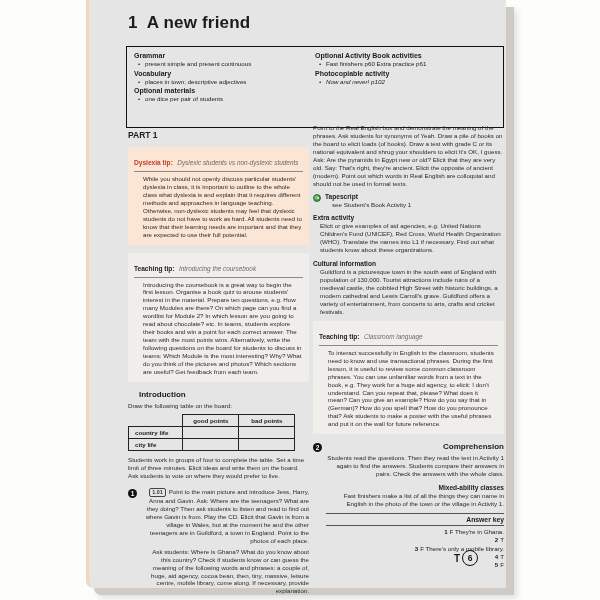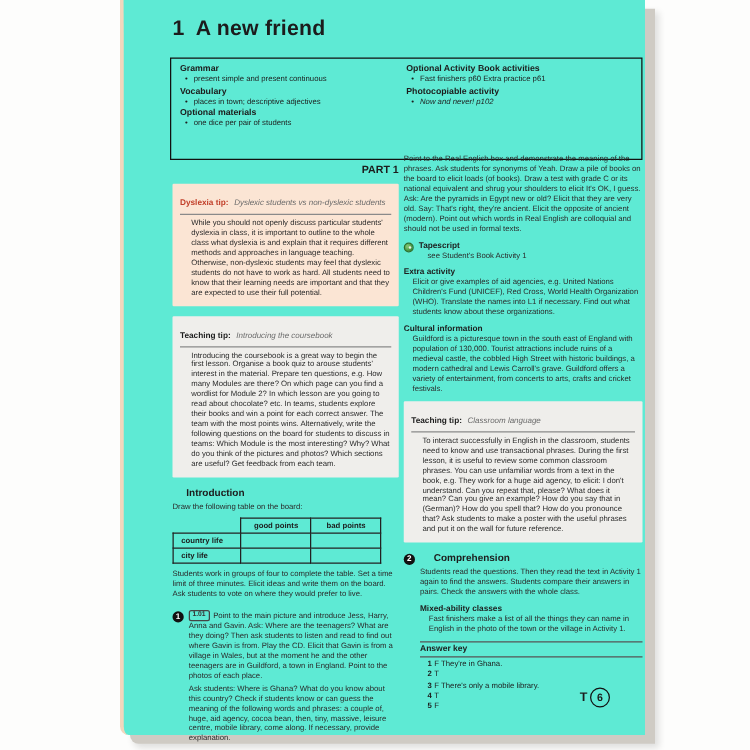--- a/index.html
+++ b/index.html
@@ -1,19 +1,19 @@
 <!DOCTYPE html>
 <html><head>
 <meta charset="utf-8">
 <style>
   * { margin:0; padding:0; box-sizing:border-box; }
   html,body { width:600px; height:600px; background:#fdfdfc; font-family:"Liberation Sans", sans-serif; color:#1c1c1c; overflow:hidden; }
   .page {
-    position:absolute; left:96px; top:0; width:420px; height:588px;
-    background:#5eead4;
+    position:absolute; left:86px; top:0; width:420px; height:588px;
+    background:#e5e5e5;
     border-left:3px solid #f2d7bd;
     border-bottom-left-radius:7px;
     box-shadow: 8px 7px 0 0 #cfcbc4, 11px 10px 6px rgba(0,0,0,0.12);
   }
   
   .unit-title { position:absolute; left:39px; top:13px; font-size:17px; font-weight:bold; letter-spacing:0.2px; }
   .unit-title .num { margin-right:9px; }
   .overview-box {
     position:absolute; left:37px; top:46px; width:378px; min-height:82px;
     border:1.5px solid #111; padding:4px 7px 5px; display:flex;
@@ -21,38 +21,38 @@
   .ov-col { width:50%; }
   .ov-head { font-size:7px; font-weight:bold; line-height:1.35; }
   .ov-item { font-size:6.2px; line-height:1.3; padding-left:11px; position:relative; }
   .ov-item .blt { position:absolute; left:4px; }
   .ov-item.it { font-style:italic; }
   
   .col { position:absolute; top:130px; }
   .col-left  { left:39px;  width:181px; }
   .col-right { left:224px; width:191px; top:124px; }
   p, .body-txt { font-size:6.2px; line-height:1.28; color:#2a2a2a; }
-  .part-head { font-size:8.5px; font-weight:bold; margin-bottom:7px;text-align:right; }
+  .part-head { font-size:8.5px; font-weight:bold; margin-bottom:7px; }
   
   .tip { margin-bottom:8px; padding:4px 6px 6px; border-radius:1px; }
   .tip-dyslexia { background:#fbe5d4; }
   .tip-gray { background:#efeeeb; }
   .tip-header { border-bottom:1px solid #8a8a8a; padding-bottom:2px; margin-bottom:3px; }
   .tip-label { font-size:6.6px; font-weight:bold; }
   .tip-dyslexia .tip-label { color:#c2402a; }
   .tip-title { font-size:6.4px; font-style:italic; color:#6b6b6b; }
   .tip-body { padding-left:9px; }
   
   .sec-head { font-size:8px; font-weight:bold; margin-bottom:3px;padding-left:11px; }
   .sub-head { font-size:6.6px; font-weight:bold; margin-top:6px; margin-bottom:1px; }
   .indent { padding-left:7px; }
   .numbered { display:flex; margin-top:8px; }
   .num-badge { flex:0 0 9px; width:9px; height:9px; border-radius:50%; background:#111; color:#fff;
     font-size:6.5px; font-weight:bold; text-align:center; line-height:9.5px; margin-right:4px; margin-top:1px; }
-  .num-body { flex:1; }
+  .num-body { flex:1;text-align:right; }
   .audio-badge { display:inline-block; border:1px solid #444; border-radius:2px; padding:0 2px;
     font-size:5.4px; font-weight:bold; color:#333; line-height:1.4; margin-right:3px; vertical-align:middle; }
   
   table.board { border-collapse:collapse; margin:4px 0 5px 0; }
   table.board th, table.board td { border:1px solid #222; font-size:6.2px; padding:2px 6px; }
   table.board th { font-weight:bold; }
   table.board td.rowlab { font-weight:bold; text-align:left; padding-right:14px; }
   table.board td.blank { width:56px; }
   table.board td.corner { border:none; }
   

